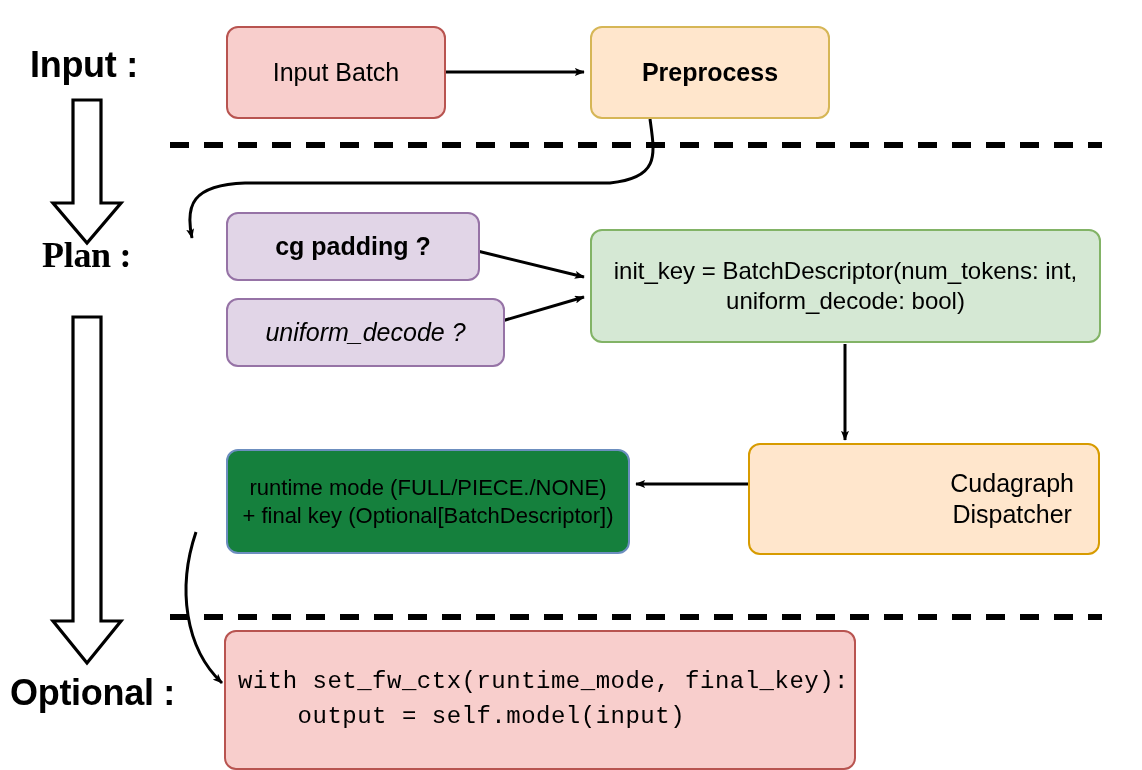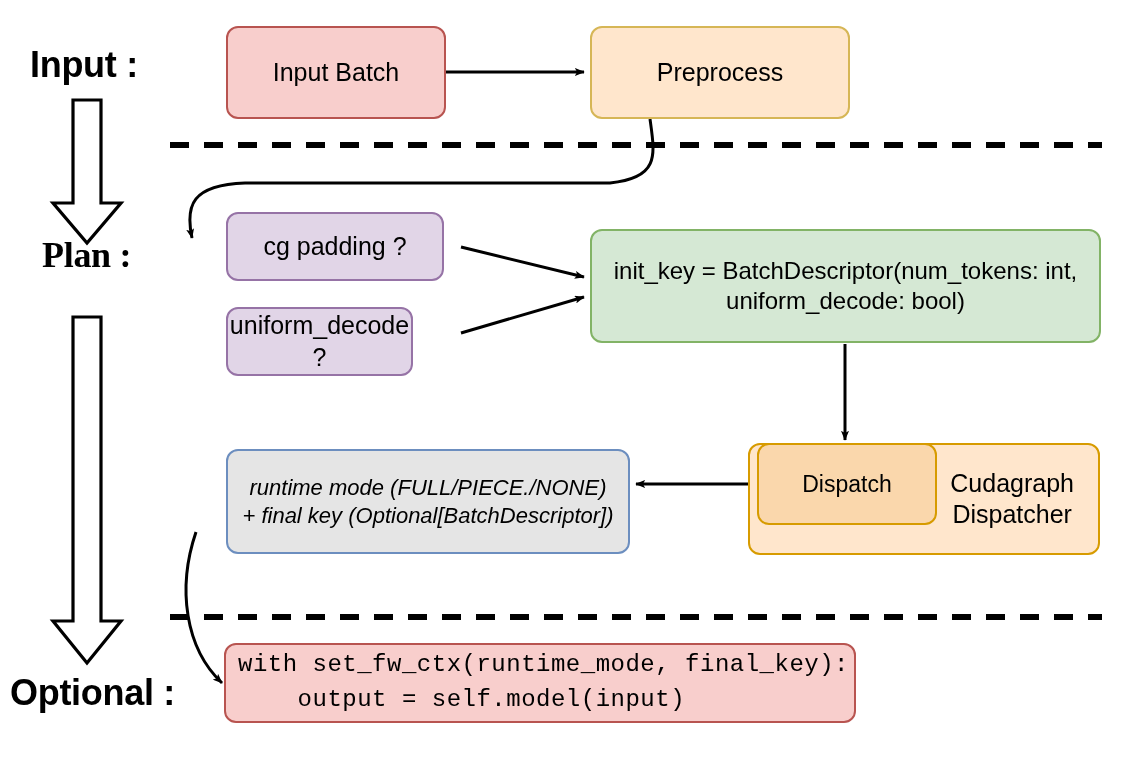--- a/index.html
+++ b/index.html
@@ -59,29 +59,29 @@
     padding-left: 12px;
     letter-spacing: 0.5px;
   }
   .code-node .node-text {
     white-space: pre;
     line-height: 1.45;
   }
 
   
   #node-input-batch   { left: 226px; top: 26px;  width: 220px; height: 93px;  font-size: 25px; }
-  #node-preprocess    { left: 590px; top: 26px;  width: 260px; height: 93px;  font-size: 25px; }
-  #node-cg-padding    { left: 226px; top: 212px; width: 218px; height: 69px;  font-size: 25px; }
-  #node-uniform-dec   { left: 226px; top: 307px; width: 187px; height: 69px;  font-size: 25px; }
+  #node-preprocess    { left: 590px; top: 26px;  width: 240px; height: 93px;  font-size: 25px; font-weight: bold; }
+  #node-cg-padding    { left: 226px; top: 212px; width: 254px; height: 69px;  font-size: 25px; font-weight: bold; }
+  #node-uniform-dec   { left: 226px; top: 298px; width: 279px; height: 69px;  font-size: 25px; font-style: italic; }
   #node-init-key      { left: 590px; top: 229px; width: 511px; height: 114px; font-size: 24px; }
   #node-cg-dispatcher { left: 748px; top: 443px; width: 352px; height: 112px; font-size: 25px;
                         justify-content: flex-end; padding-right: 24px; }
   #node-dispatch      { left: 757px; top: 443px; width: 180px; height: 82px;  font-size: 23px; }
   #node-runtime-mode  { left: 226px; top: 449px; width: 404px; height: 105px; font-size: 22px; }
-  #node-exec-code     { left: 224px; top: 643px; width: 632px; height: 80px; }
+  #node-exec-code     { left: 224px; top: 630px; width: 632px; height: 140px; }
 
   #label-input   { left: 30px;  top: 44px;  }
   #label-plan    { left: 42px;  top: 234px; font-family: Liberation Serif, serif; }
   #label-execute { left: 10px;  top: 672px; }
 </style>
 </head>
 <body>
 
 <div id="canvas">
 
@@ -136,25 +136,22 @@
   <div class="node" id="node-init-key" style="background:#d5e8d4;border-color:#82b366;">
     <span class="node-text">init_key = BatchDescriptor(num_tokens: int,
 uniform_decode: bool)</span>
   </div>
 
   <div class="node" id="node-cg-dispatcher" style="background:#ffe6cc;border-color:#d79b00;">
     <span class="node-text">Cudagraph
 Dispatcher</span>
   </div>
 
-  <div class="node" id="node-dispatch" style="background:#fad7ac;border-color:#d79b00;">
-    <span class="node-text">Dispatch</span>
-  </div>
 
-  <div class="node" id="node-runtime-mode" style="background:#e5e5e5;border-color:#6c8ebf;font-style:italic;">
+  <div class="node" id="node-runtime-mode" style="background:#15803d;border-color:#6c8ebf;">
     <span class="node-text">runtime mode (FULL/PIECE./NONE)
 + final key (Optional[BatchDescriptor])</span>
   </div>
 
   <div class="node code-node" id="node-exec-code" style="background:#f8cecc;border-color:#b85450;">
     <span class="node-text">with set_fw_ctx(runtime_mode, final_key):
     output = self.model(input)</span>
   </div>
 
 </div>

